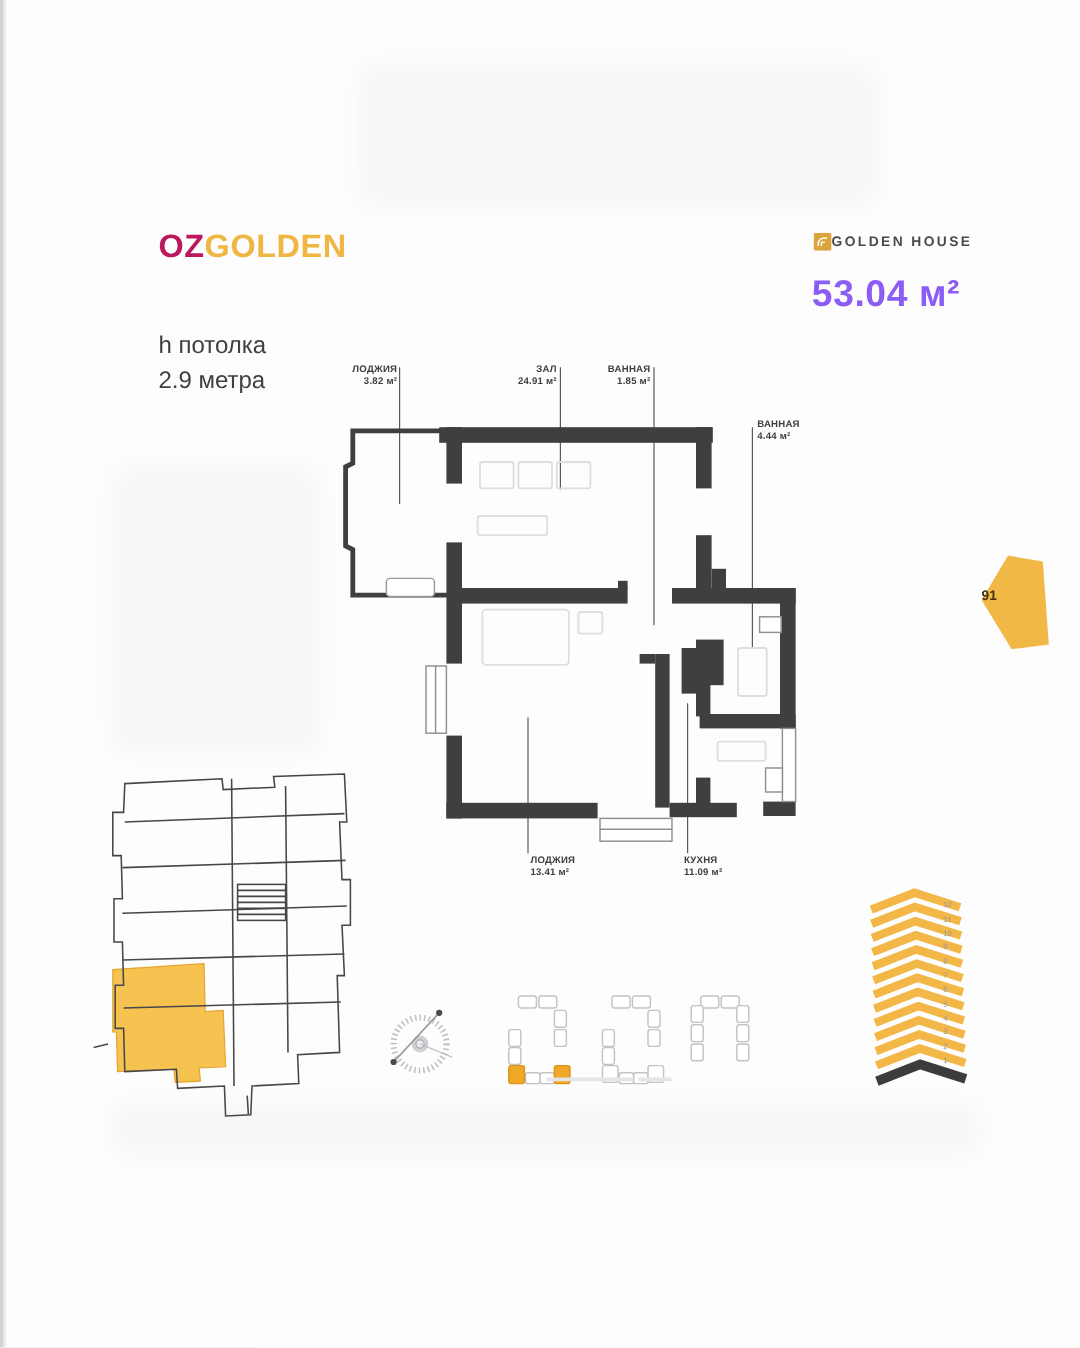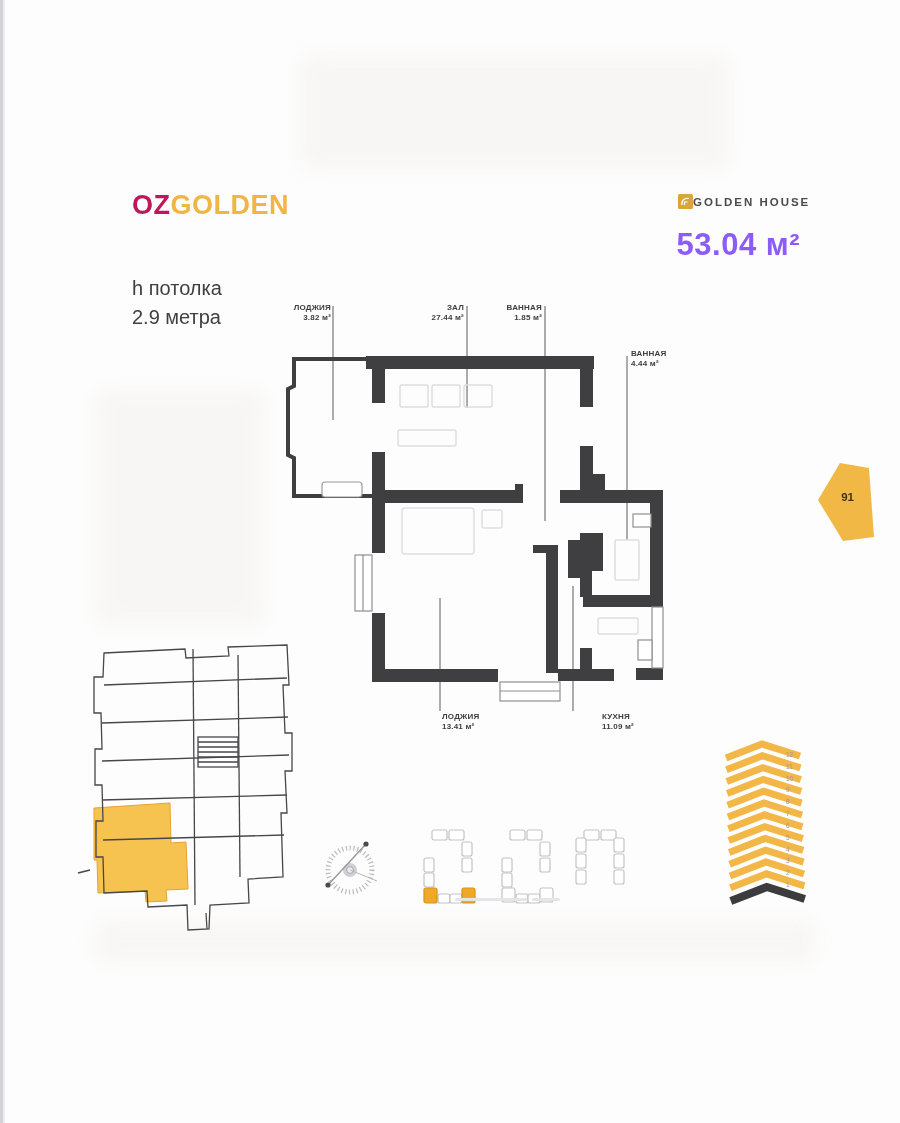--- a/index.html
+++ b/index.html
@@ -27,21 +27,21 @@
   .rlabel{position:absolute;font-size:8px;font-weight:700;line-height:9.5px;
     letter-spacing:.2px;color:#3d3d3f;}
   .rlabel span{display:block;}
   .ra{text-align:right;}
 
   .plan-svg{position:absolute;left:0;top:0;}
 
   .floors-col{left:786px;top:751px;height:137px;width:14px;display:flex;
     flex-direction:column;justify-content:space-between;align-items:flex-start;
     font-size:6.5px;color:#97979c;}
-  .badge-num{left:818px;top:491px;width:36px;text-align:right;
+  .badge-num{left:818px;top:491px;width:36px;text-align:left;
     font-size:11.5px;font-weight:800;color:#403413;}
   .site-caption-bar{position:absolute;background:#e5e5e8;border-radius:2px;height:3px;}
 </style>
 </head>
 <body>
 
 <div class="page">
 
   <div class="edge-strip"></div>
   <div class="edge-strip2"></div>
@@ -69,35 +69,35 @@
     <span>h потолка</span><br>
     <span>2.9 метра</span>
   </div>
 
   <div class="rlabel ra" style="left:261px;top:303px;width:70px;">
     <span>ЛОДЖИЯ</span>
       <span>3.82 м²</span>
   </div>
   <div class="rlabel ra" style="left:394px;top:303px;width:70px;">
     <span>ЗАЛ</span>
-      <span>27.44 м²</span>
+      <span>24.91 м²</span>
   </div>
   <div class="rlabel ra" style="left:472px;top:303px;width:70px;">
     <span>ВАННАЯ</span>
       <span>1.85 м²</span>
   </div>
   <div class="rlabel" style="left:631px;top:349px;">
     <span>ВАННАЯ</span>
       <span>4.44 м²</span>
   </div>
   <div class="rlabel" style="left:442px;top:712px;">
     <span>ЛОДЖИЯ</span>
       <span>13.41 м²</span>
   </div>
-  <div class="rlabel" style="left:570px;top:712px;margin-left:32px;">
+  <div class="rlabel" style="left:570px;top:712px;">
     <span>КУХНЯ</span>
       <span>11.09 м²</span>
   </div>
 
   <svg class="plan-svg" width="900" height="1123" viewBox="0 0 900 1123">
 
     <g stroke="#5a5a5e" stroke-width="1">
       <line x1="333" y1="306" x2="333" y2="420"></line>
       <line x1="467" y1="306" x2="467" y2="408"></line>
       <line x1="545" y1="306" x2="545" y2="521"></line>

